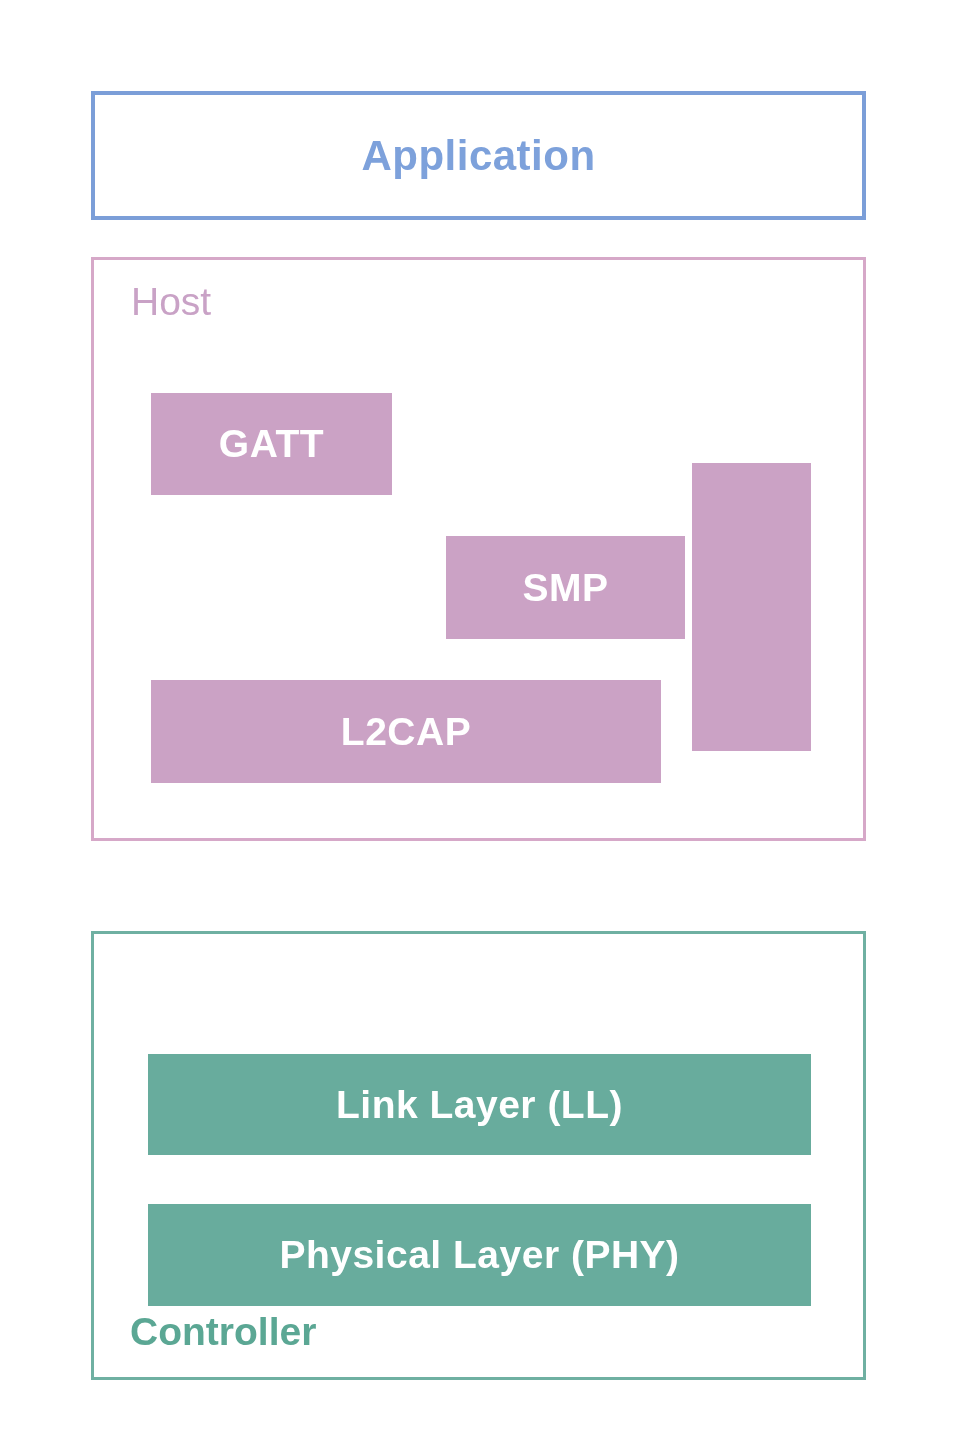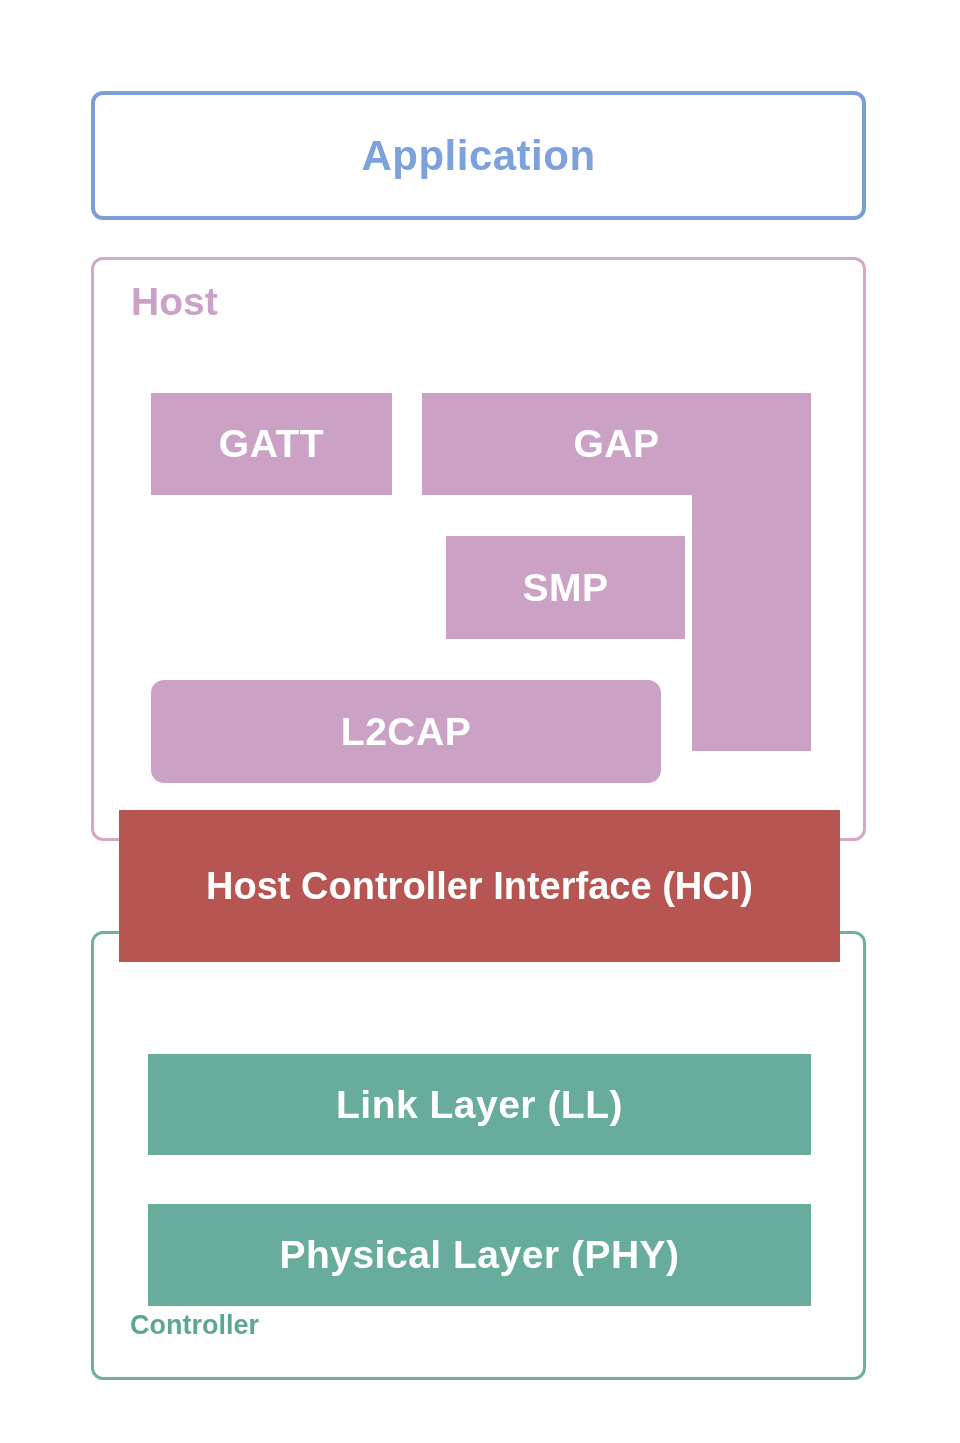--- a/index.html
+++ b/index.html
@@ -25,21 +25,20 @@
     background:#ffffff;
     overflow:hidden;
     margin:0 auto;
   }
 
   .abs { position:absolute; }
 
   .outline-box {
     position:absolute;
     background:transparent;
-    border-radius:12px;
   }
 
   .app-box {
     left:91px; top:91px; width:775px; height:129px;
     border:4px solid var(--blue-border);
     display:flex; align-items:center; justify-content:center;
     z-index:1;
   }
   .app-label {
     color:var(--blue-text);
@@ -48,42 +47,42 @@
   }
 
   .host-box {
     left:91px; top:257px; width:775px; height:584px;
     border:3px solid var(--mauve-border);
     z-index:1;
   }
   .host-label {
     left:131px; top:280px;
     color:var(--mauve-text);
-    font-size:39px; font-weight:bold;
+    font-size:39px; font-weight:normal;
     z-index:2;
   }
 
   .block {
     position:absolute;
     display:flex; align-items:center; justify-content:center;
     color:var(--white-text);
     font-size:39px; font-weight:bold;
     z-index:3;
     letter-spacing:0.5px;
     margin-top:32px;
   }
   .mauve { background:var(--mauve-fill); }
   .teal  { background:var(--teal-fill); }
 
   .gatt  { left:151px; top:361px; width:241px; height:102px; }
   .gap-top { left:422px; top:361px; width:389px; height:102px; }
   .gap-arm { left:692px; top:463px; width:119px; height:288px; z-index:3; position:absolute; }
   .att   { left:151px; top:504px; width:241px; height:103px; }
   .smp   { left:446px; top:504px; width:239px; height:103px; }
-  .l2cap { left:151px; top:648px; width:510px; height:103px;border-radius:13px; }
+  .l2cap { left:151px; top:648px; width:510px; height:103px; }
 
   .hci-bar {
     left:119px; top:810px; width:721px; height:152px;
     background:var(--red-fill);
     display:flex; align-items:center; justify-content:center;
     color:var(--white-text);
     font-size:38px; font-weight:bold;
     z-index:5;
     position:absolute;
   }
@@ -91,47 +90,45 @@
   .controller-box {
     left:91px; top:931px; width:775px; height:449px;
     border:3px solid var(--teal-border);
     z-index:1;
   }
   .ll  { left:148px; top:1022px; width:663px; height:101px; }
   .phy { left:148px; top:1172px; width:663px; height:102px; }
   .controller-label {
     left:130px; top:1310px;
     color:var(--teal-text);
-    font-size:27px; font-weight:bold;
+    font-size:39px; font-weight:bold;
     z-index:2;
   }
 </style>
 </head>
 <body>
 
 <div class="canvas">
 
   <div class="outline-box app-box">
     <span class="app-label">Application</span>
   </div>
 
   <div class="outline-box host-box"></div>
   <span class="abs host-label">Host</span>
 
   <div class="block mauve gatt">GATT</div>
 
-  <div class="block mauve gap-top">GAP</div>
   <div class="mauve gap-arm"></div>
 
 
   <div class="block mauve smp">SMP</div>
 
   <div class="block mauve l2cap">L2CAP</div>
 
-  <div class="hci-bar">Host Controller Interface (HCI)</div>
 
   <div class="outline-box controller-box"></div>
 
   <div class="block teal phy">Physical Layer (PHY)</div>
 
   <div class="block teal ll">Link Layer (LL)</div>
 
   <span class="abs controller-label">Controller</span>
 
 </div>

